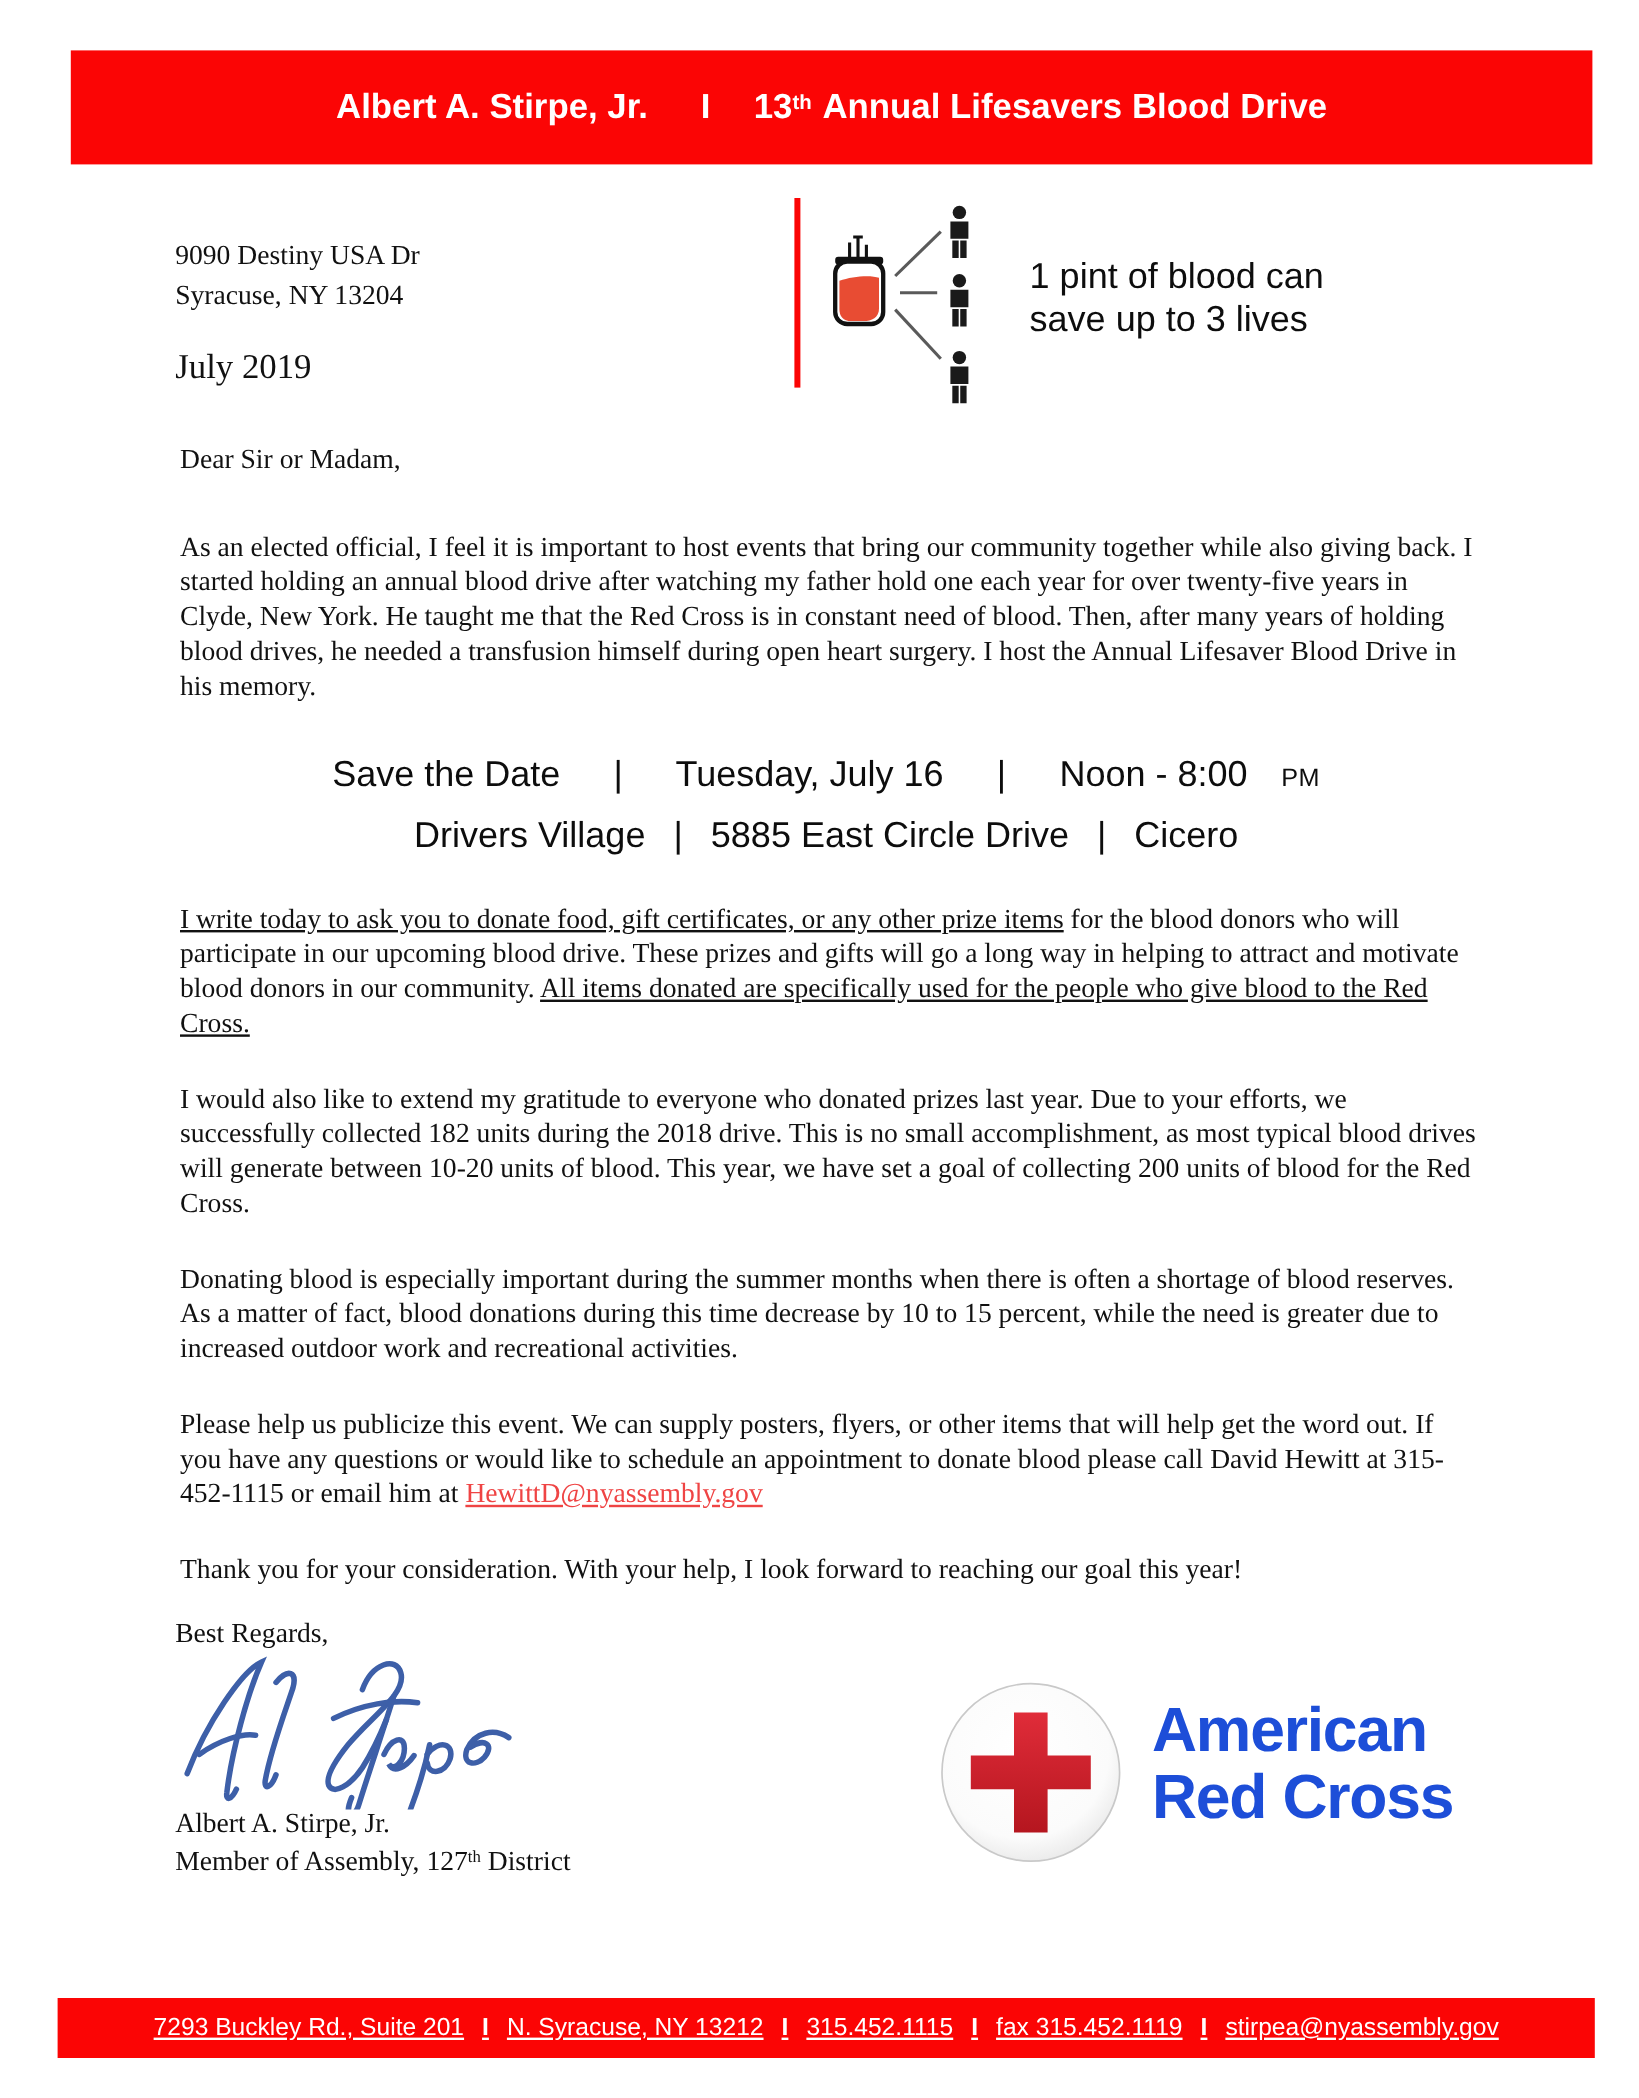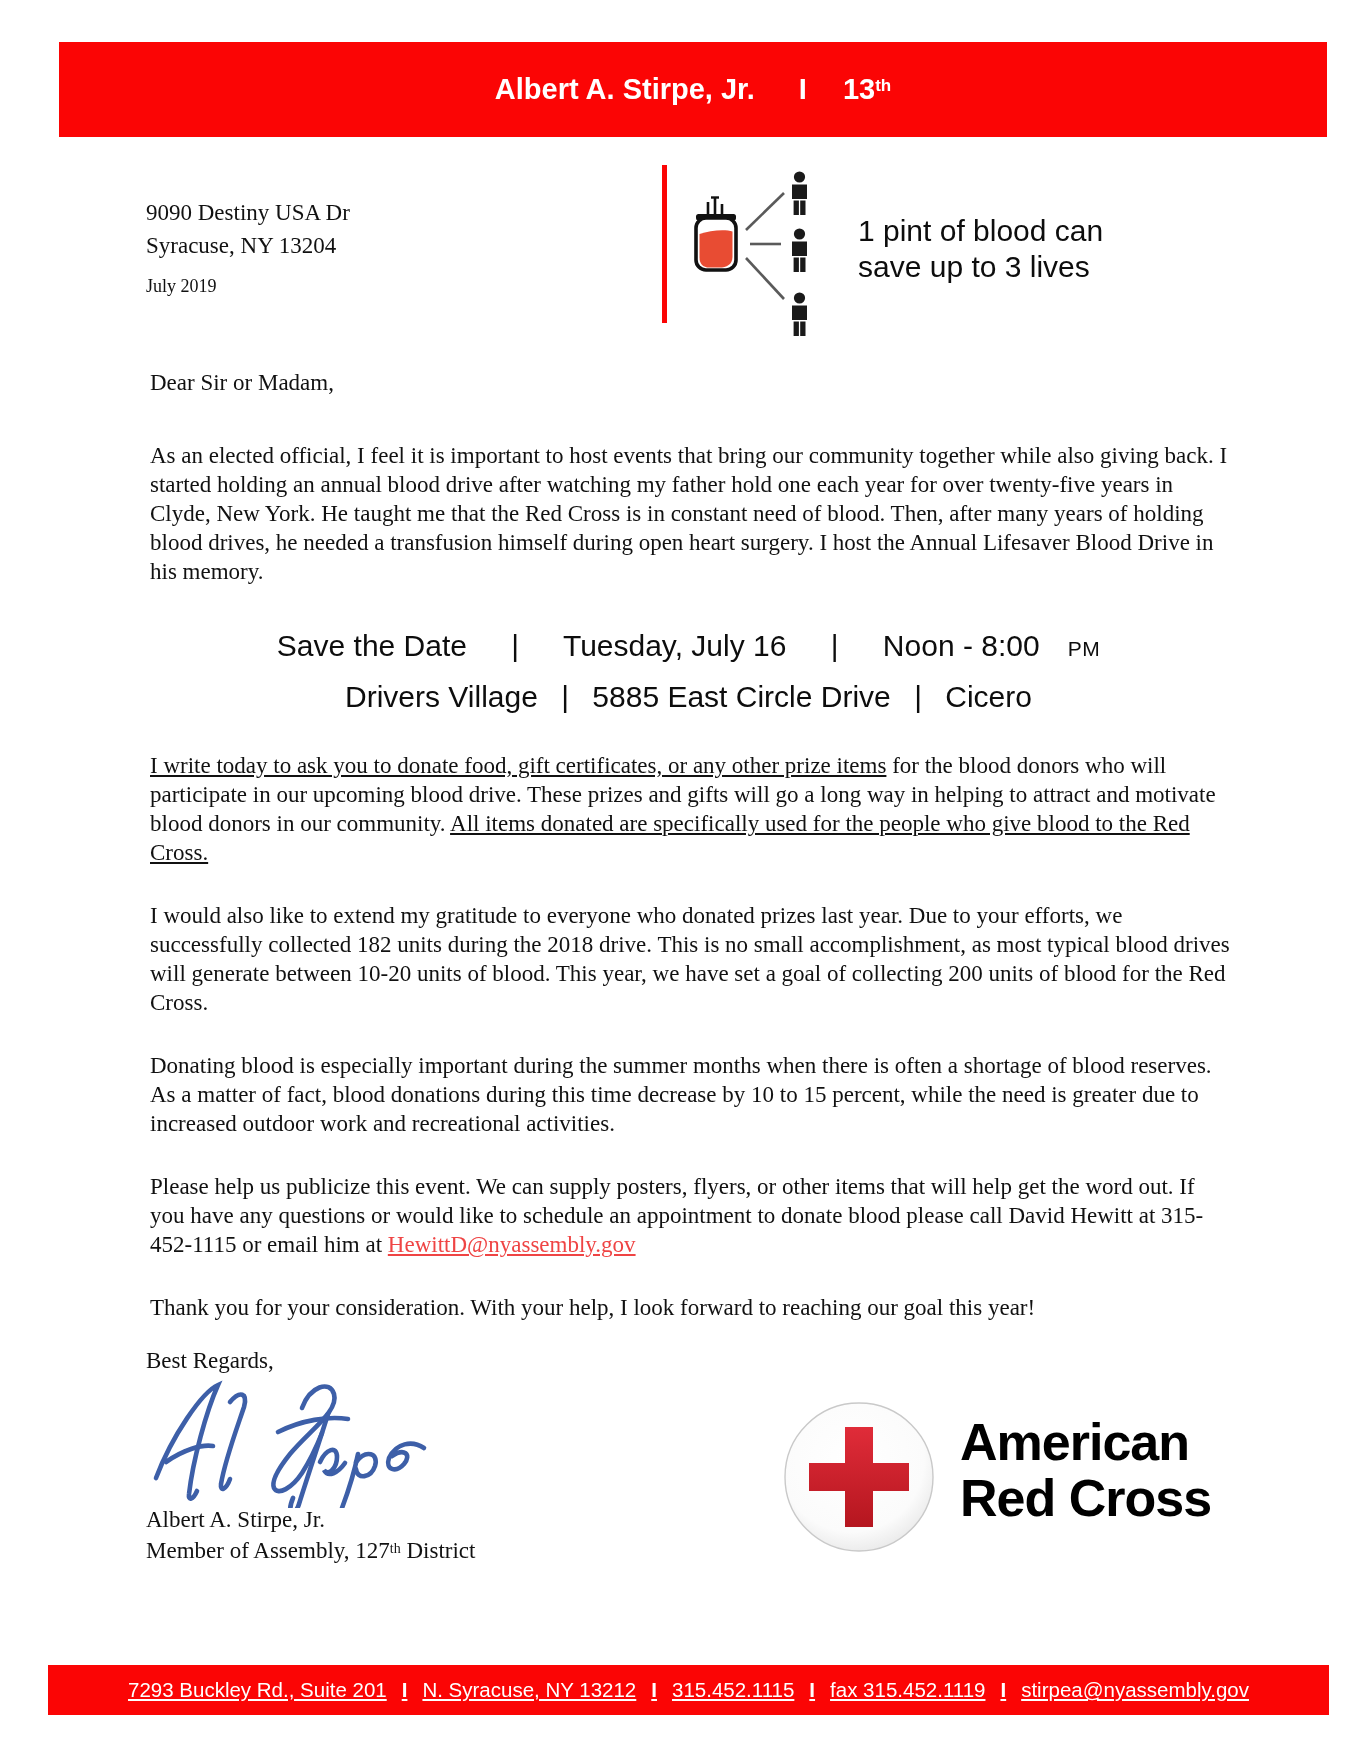--- a/index.html
+++ b/index.html
@@ -13,21 +13,21 @@
   .banner-top { position:absolute; left:59px; top:42px; width:1268px; height:95px;
     background:#fb0505; display:flex; align-items:center; justify-content:center;
     font-family:"Liberation Sans","DejaVu Sans",sans-serif; font-weight:bold;
     font-size:29px; color:#fff; white-space:nowrap; }
   .banner-top .divider { font-weight:bold; margin:0 36px 0 44px; }
   .banner-top sup { font-size:17px; vertical-align:top; position:relative; top:-4px; }
   .banner-top .title-rest { margin-left:9px; }
 
   
   .sender { position:absolute; left:146px; top:196px; font-size:23px; line-height:33px; }
-  .letter-date { position:absolute; left:146px; top:276px; font-size:18px; }
+  .letter-date { position:absolute; left:146px; top:290px; font-size:29px; }
 
   
   .infographic { position:absolute; left:660px; top:158px; width:530px; height:180px; }
   .info-divider { position:absolute; left:2px; top:7px; width:5px; height:158px; background:#fb0505; }
   .info-art { position:absolute; left:30px; top:10px; }
   .info-caption { position:absolute; left:198px; top:55px;
     font-family:"Liberation Sans","DejaVu Sans",sans-serif; font-weight:normal;
     font-size:30px; line-height:36px; color:#0d0d0d; white-space:nowrap; }
 
   
@@ -48,39 +48,40 @@
   
   .closing { position:absolute; left:146px; top:1348px; font-size:23px; }
   .signature { position:absolute; left:150px; top:1378px; }
   .signer { position:absolute; left:146px; top:1504px; font-size:23px; line-height:31px; }
   .signer sup { font-size:14px; vertical-align:top; position:relative; top:-2px; }
 
   
   .arc-logo { position:absolute; left:782px; top:1400px; width:560px; height:160px; }
   .arc-text { position:absolute; left:178px; top:14px;
     font-family:"Liberation Sans","DejaVu Sans",sans-serif; font-weight:bold;
-    font-size:52px; line-height:56px; color:#000000; letter-spacing:-1px; }
+    font-size:52px; line-height:56px; color:#1d4ed8; letter-spacing:-1px; }
 
   
   .banner-bottom { position:absolute; left:48px; top:1665px; width:1281px; height:50px;
     background:#fb0505; display:flex; align-items:center; justify-content:center;
     font-family:"Liberation Sans","DejaVu Sans",sans-serif; font-size:20.5px;
     color:#fff; white-space:nowrap;text-decoration:underline; }
   .banner-bottom .divider { font-weight:bold; margin:0 15px; }
 </style>
 </head>
 <body>
 
 <div class="page">
 
   <div class="banner-top">
     <span>Albert A. Stirpe, Jr.</span>
     <span class="divider">I</span>
     <span>13</span>
       <sup>th</sup>
+    <span class="title-rest">Annual Lifesavers Blood Drive</span>
   </div>
 
   <div class="sender">
     <div>9090 Destiny USA Dr</div>
     <div>Syracuse, NY 13204</div>
   </div>
   <div class="letter-date">July 2019</div>
 
   <div class="infographic">
     <div class="info-divider"></div>

